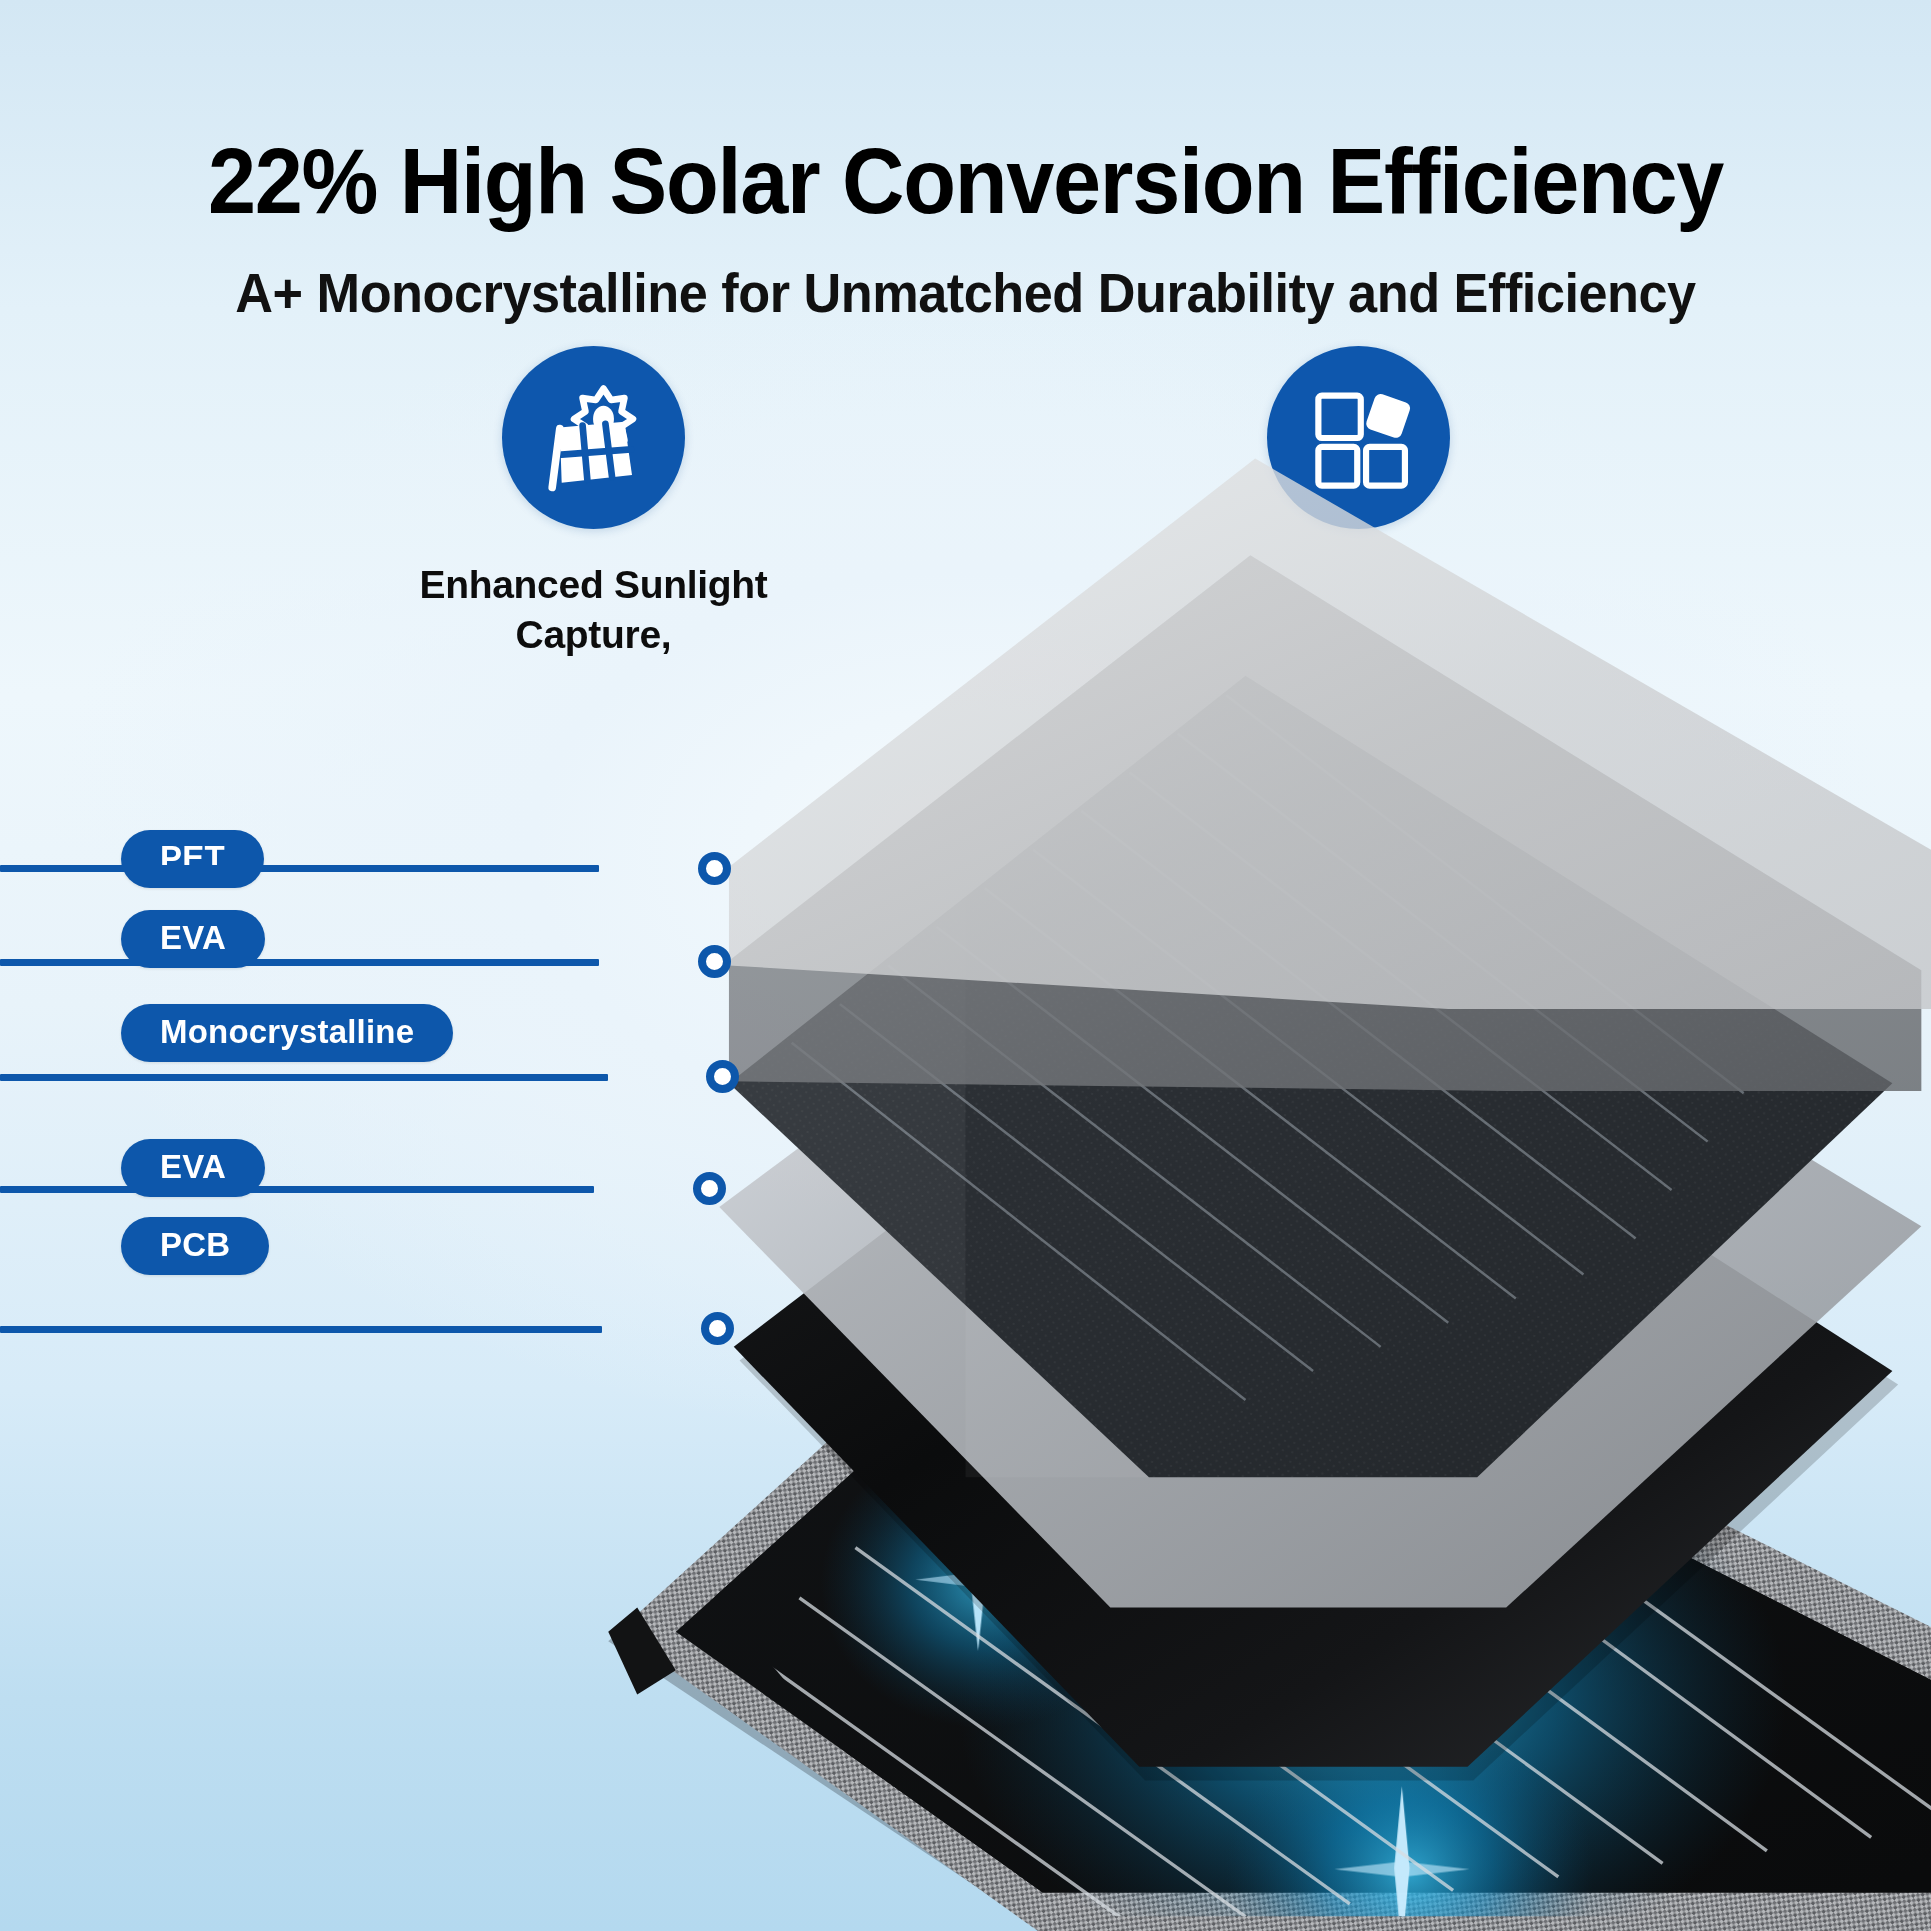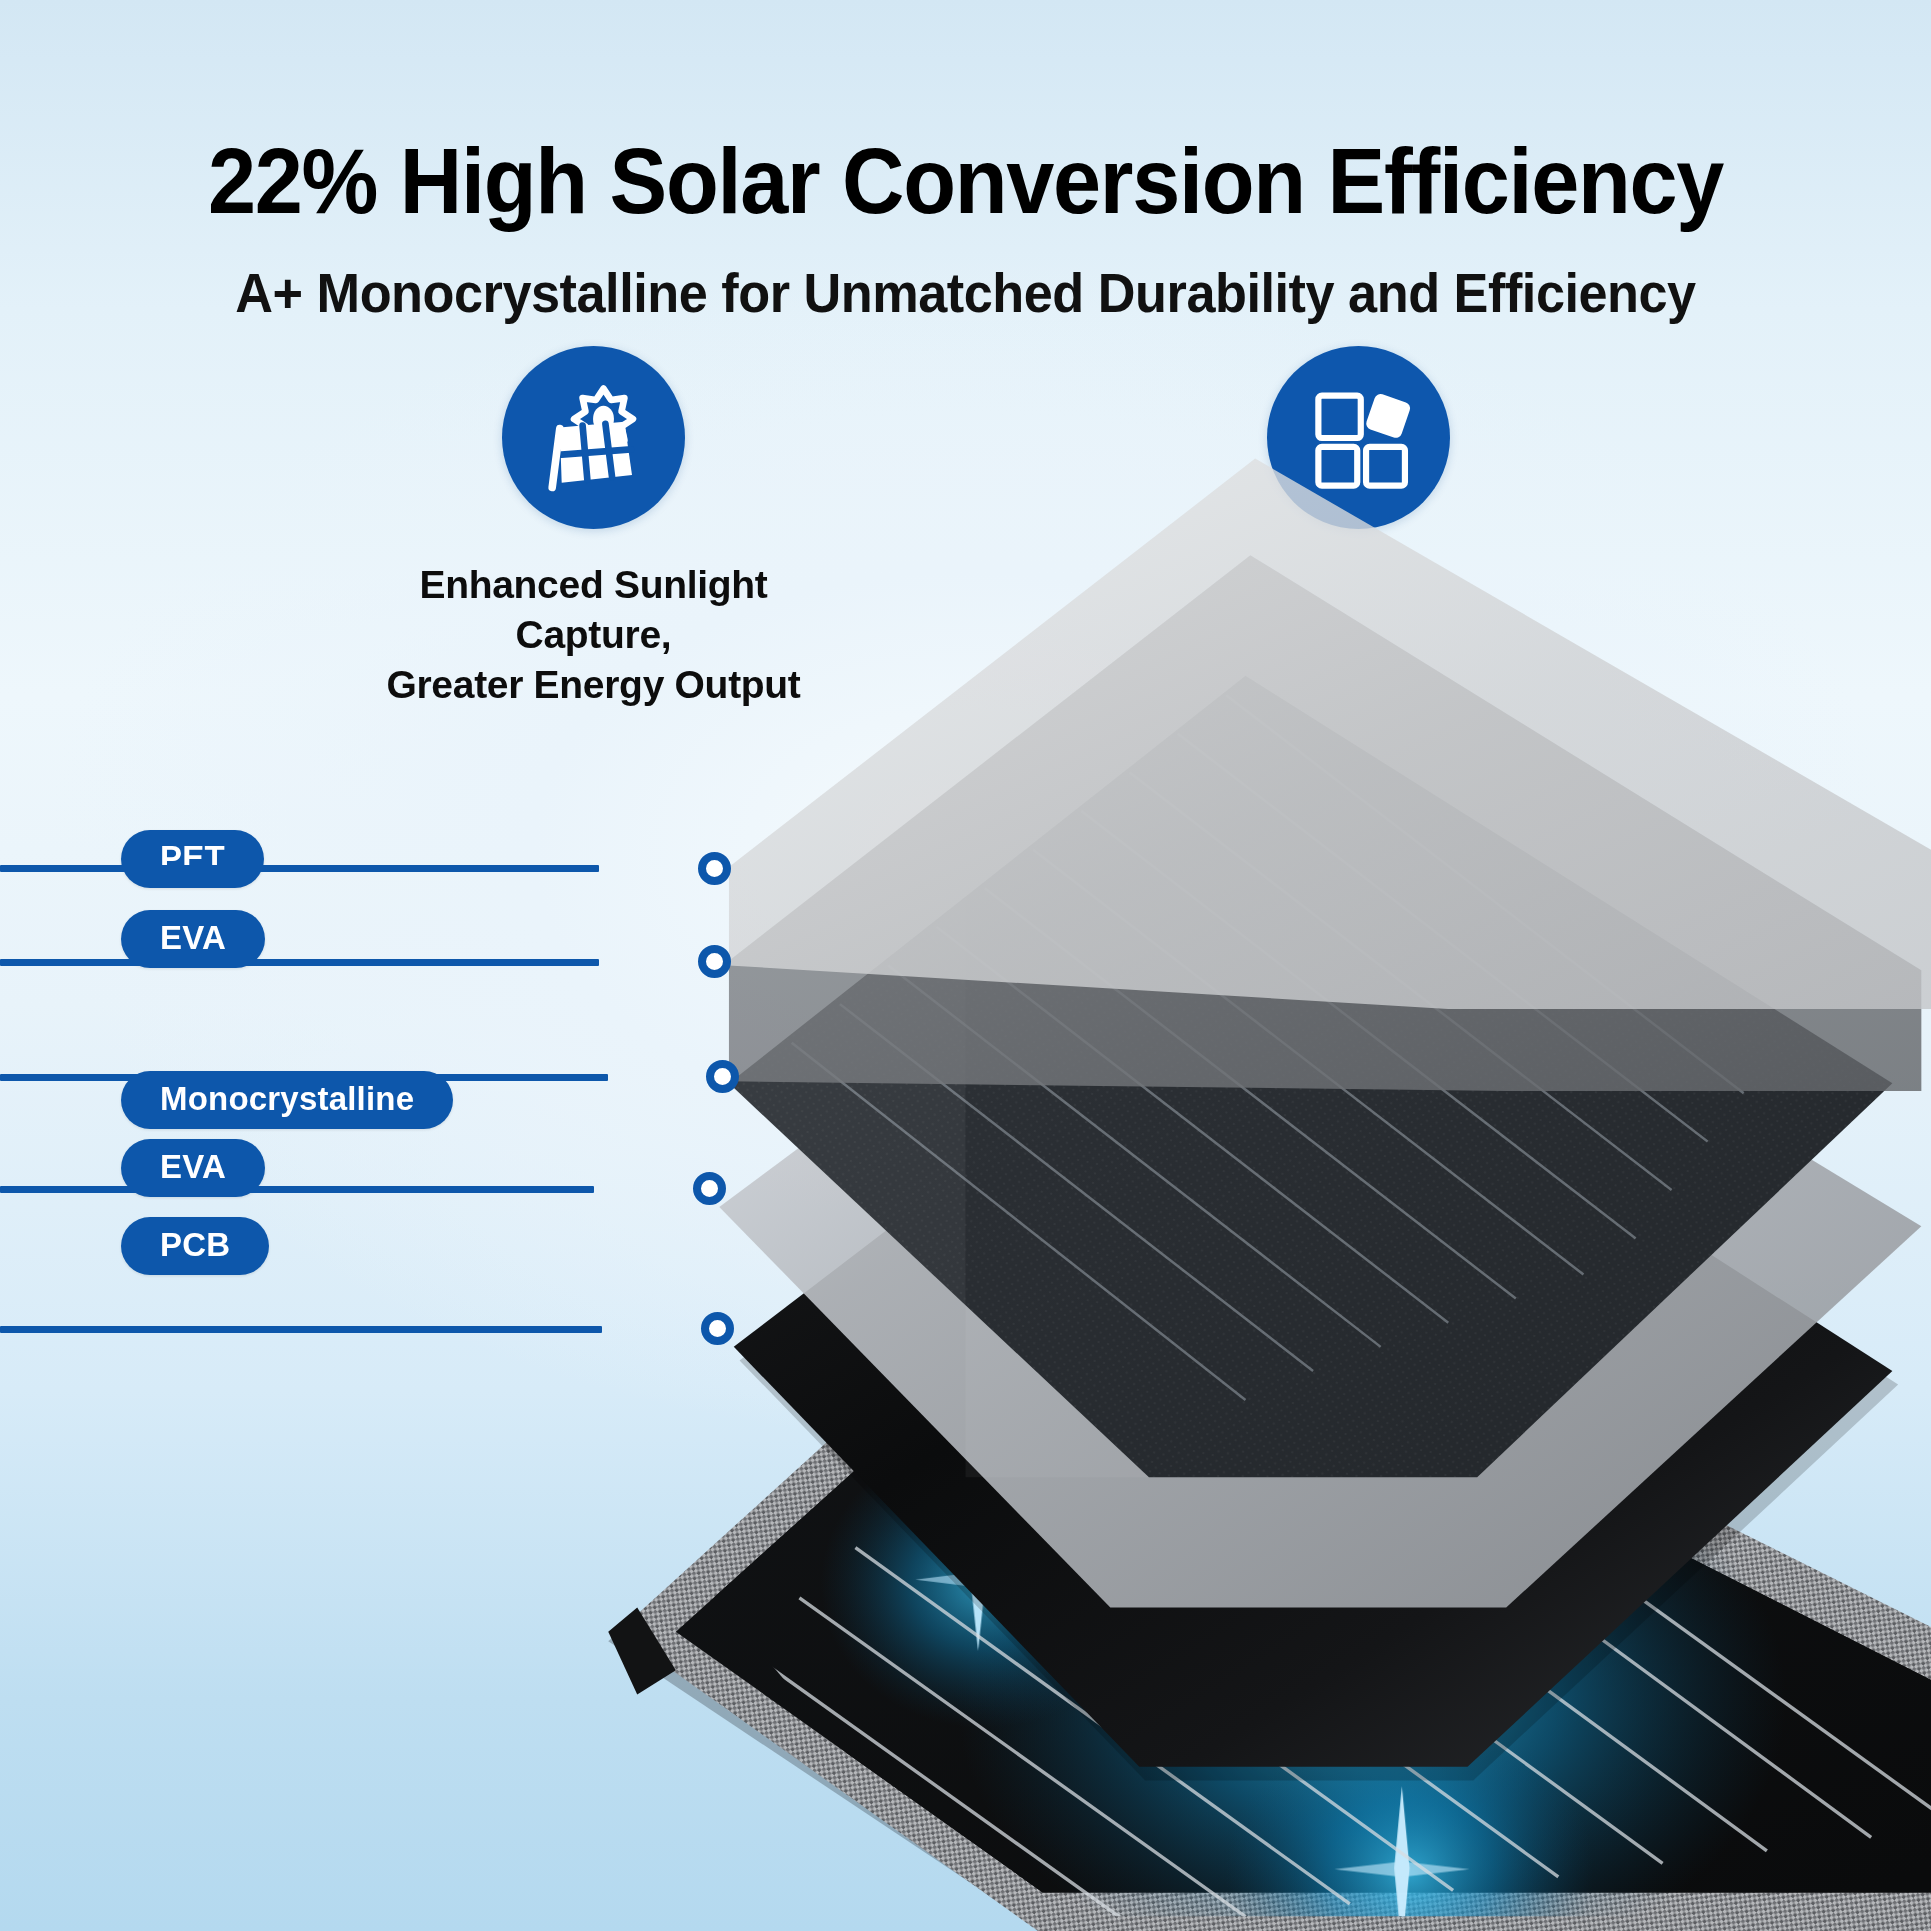--- a/index.html
+++ b/index.html
@@ -93,21 +93,20 @@
           <g stroke="#0e57ad" stroke-width="7" stroke-linecap="round">
             <path d="M19 78 L99 72"></path>
             <path d="M48 47 L53 104"></path>
             <path d="M72 45 L79 101"></path>
           </g>
           <path d="M24 50 L16 112" stroke="#ffffff" stroke-width="8" stroke-linecap="round" fill="none"></path>
         </svg>
       </div>
       <div class="fcap">
         <div>Enhanced Sunlight Capture,</div>
-        <div>Greater Energy Output</div>
       </div>
     </div>
 
     <div class="feature">
       <div class="badge">
         <svg width="106" height="106" viewBox="0 0 120 120">
           <rect x="14" y="12" width="48" height="48" rx="4" fill="none" stroke="#ffffff" stroke-width="7"></rect>
           <rect x="14" y="70" width="44" height="44" rx="4" fill="none" stroke="#ffffff" stroke-width="7"></rect>
           <rect x="68" y="70" width="44" height="44" rx="4" fill="none" stroke="#ffffff" stroke-width="7"></rect>
           <rect x="72" y="14" width="42" height="42" rx="7" fill="#ffffff" transform="rotate(19 93 35)"></rect>
@@ -257,21 +256,21 @@
     </div>
     <div class="rule" style="top:865px;width:599px;"></div>
     <div class="dot" style="left:698px;top:852px;"></div>
 
     <div class="callout" style="top:910px;">
       <span class="pill">EVA</span>
     </div>
     <div class="rule" style="top:959px;width:599px;"></div>
     <div class="dot" style="left:698px;top:945px;"></div>
 
-    <div class="callout" style="top:1071px;">
+    <div class="callout" style="top:1004px;">
       <span class="pill">Monocrystalline</span>
     </div>
     <div class="rule" style="top:1074px;width:608px;"></div>
     <div class="dot" style="left:706px;top:1060px;"></div>
 
     <div class="callout" style="top:1139px;">
       <span class="pill">EVA</span>
     </div>
     <div class="rule" style="top:1186px;width:594px;"></div>
     <div class="dot" style="left:693px;top:1172px;"></div>

